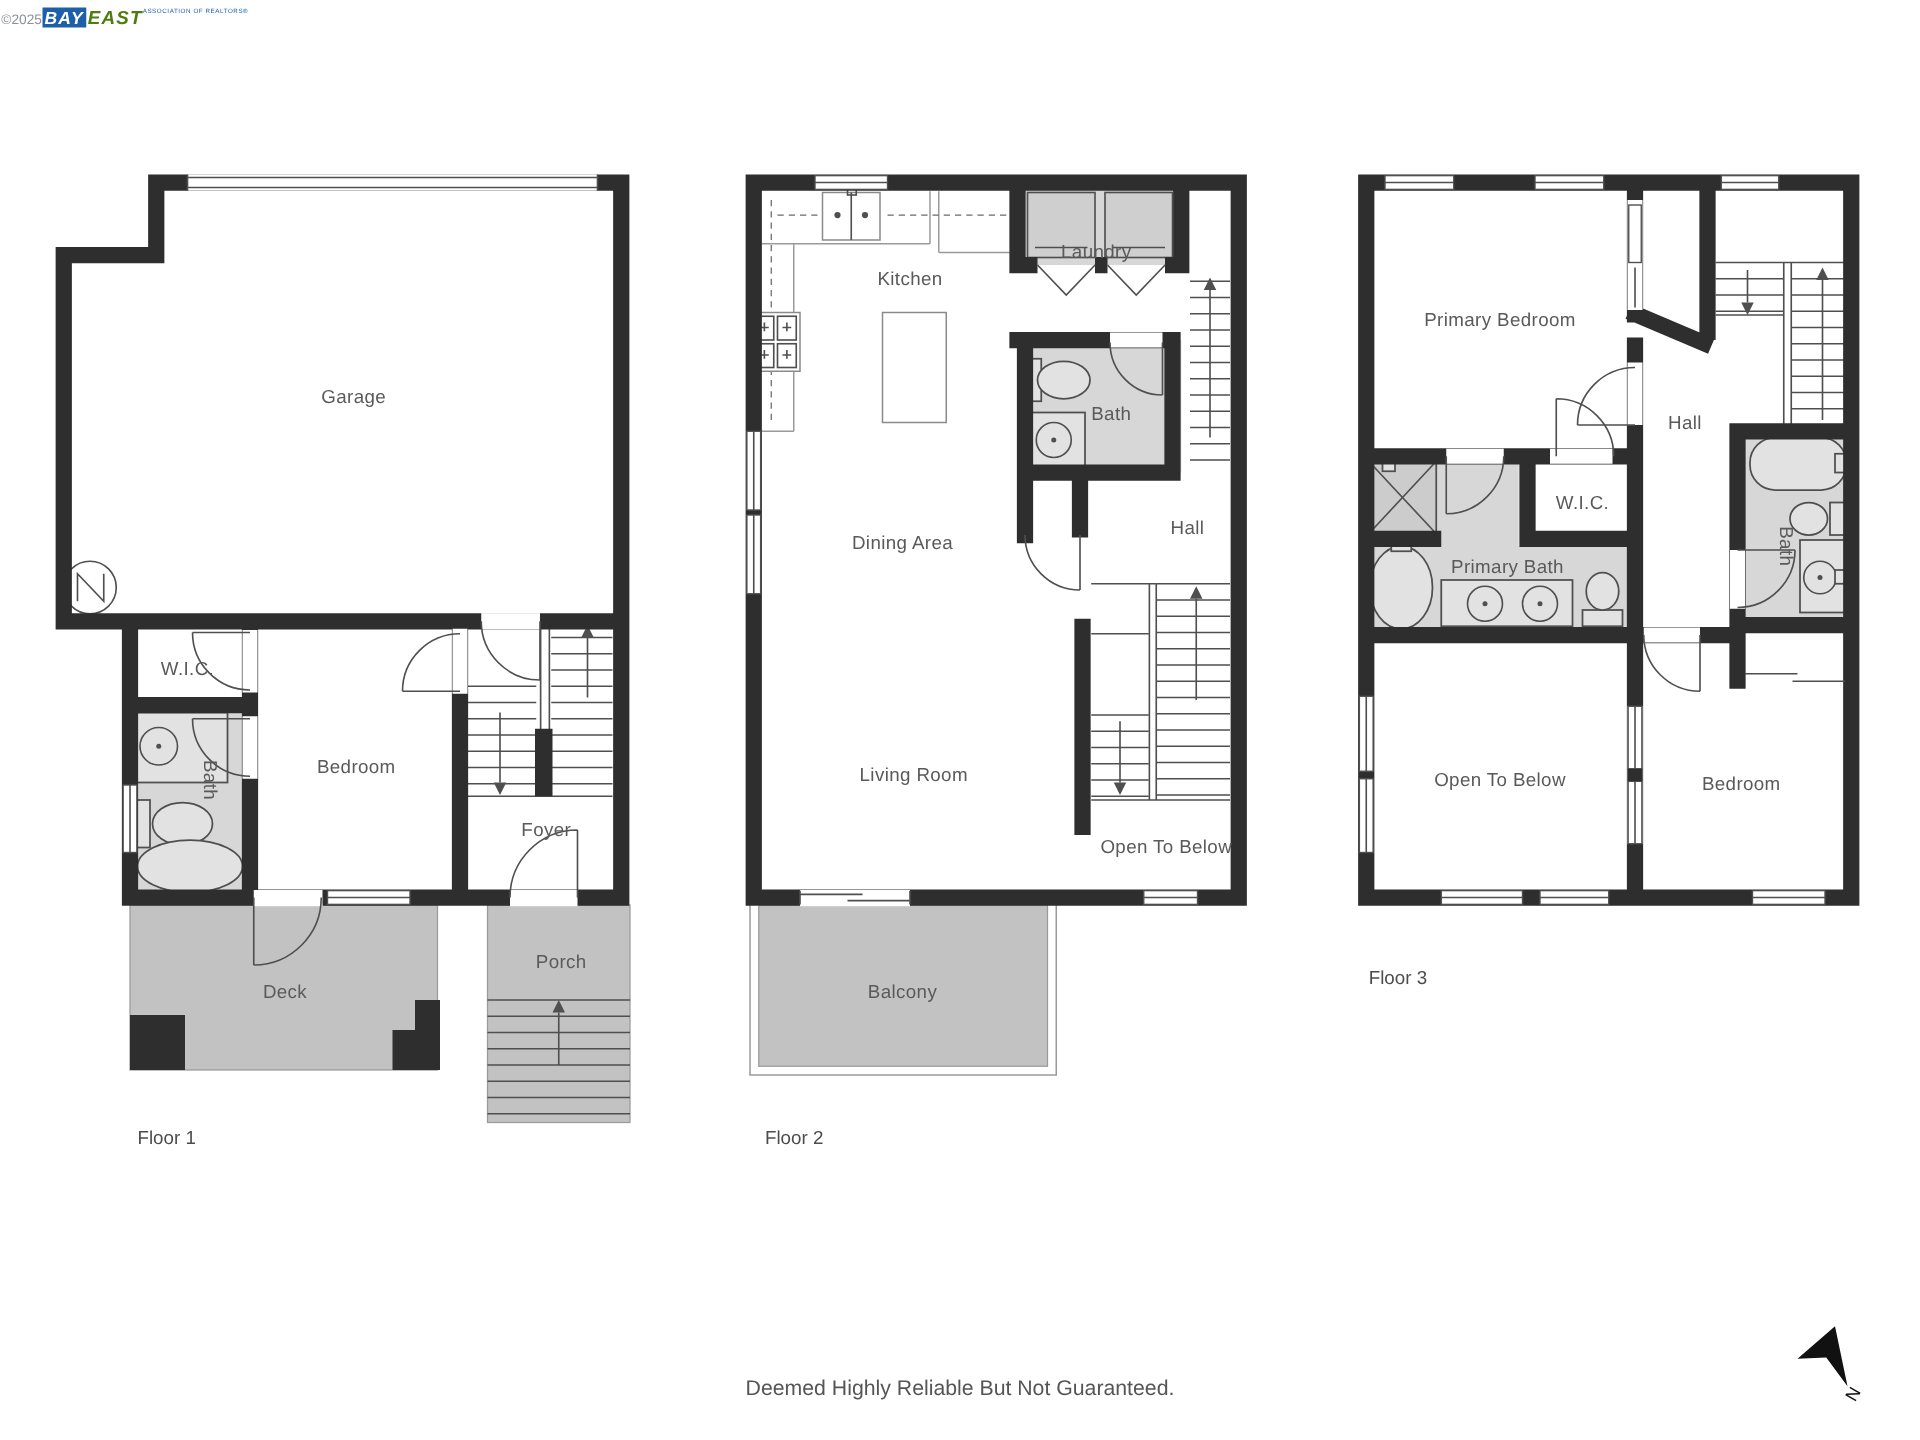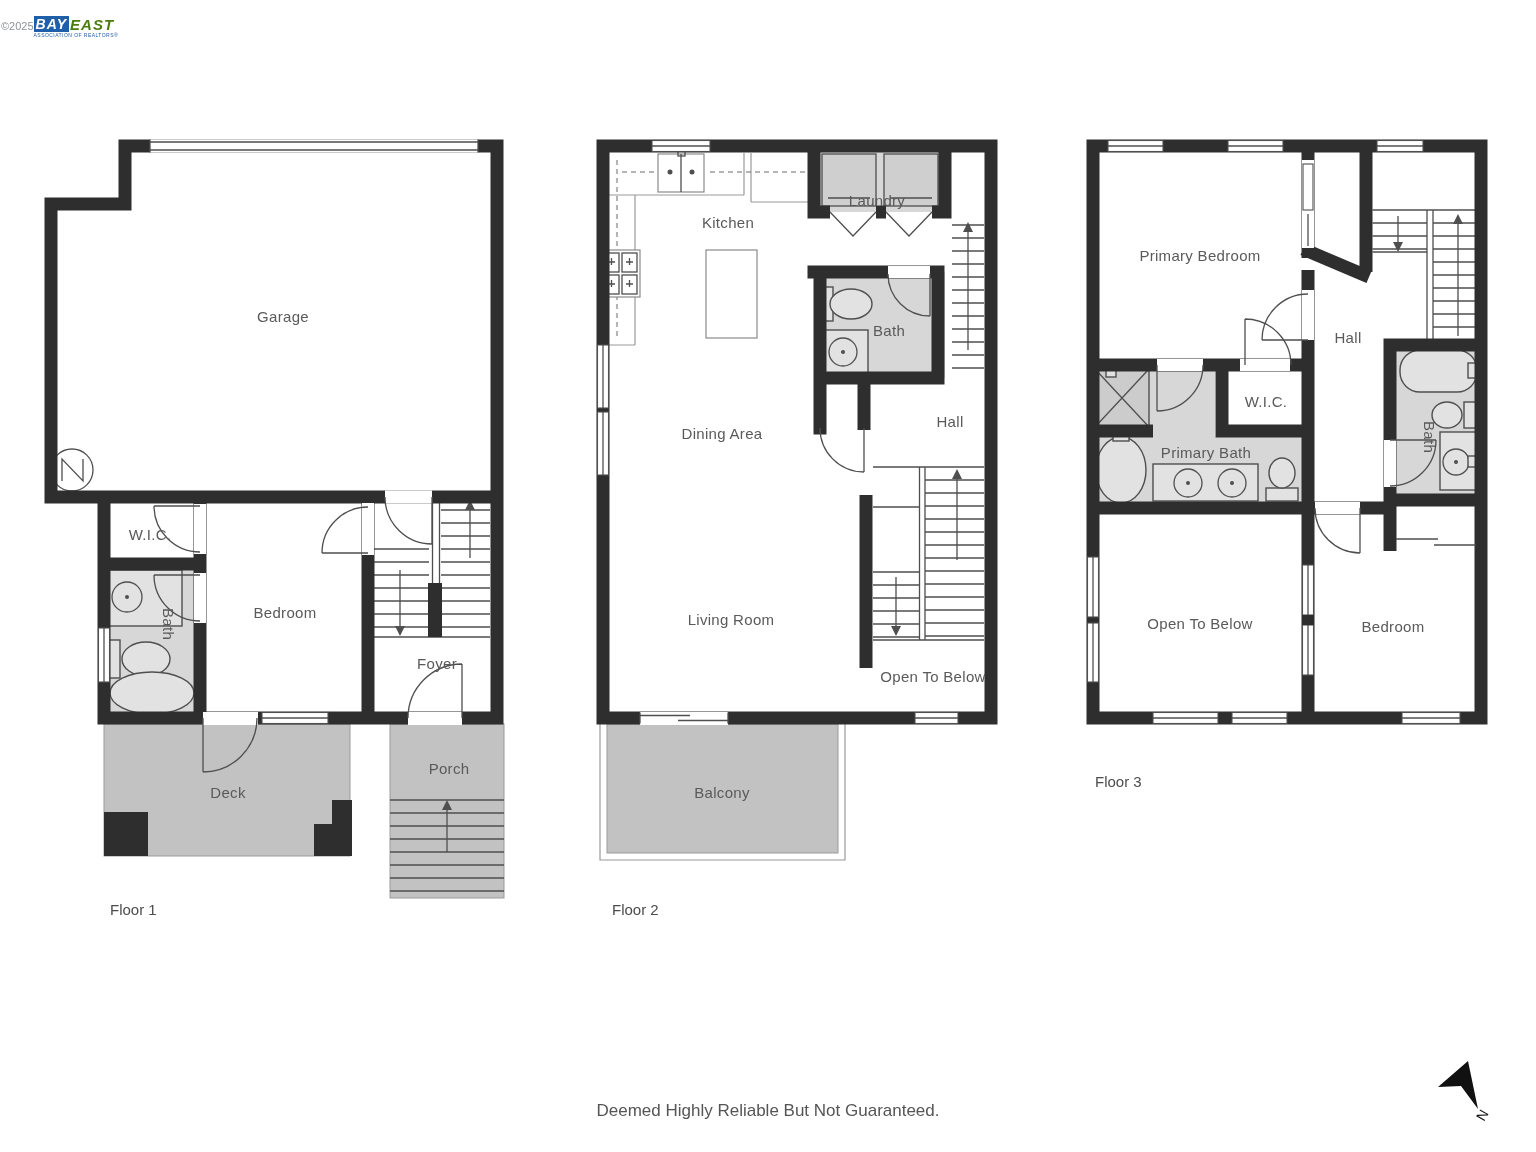--- a/index.html
+++ b/index.html
@@ -1,21 +1,21 @@
 <!DOCTYPE html>
 <html><head>
 <meta charset="utf-8">
 <style>
   html,body{margin:0;padding:0;}
   body{width:1536px;height:1152px;background:#ffffff;position:relative;
        font-family:"Liberation Sans",sans-serif;overflow:hidden;}
   
-  .logo{position:absolute;top:16px;left:1px;display:flex;align-items:flex-start;}
+  .logo{position:absolute;top:6px;left:1px;display:flex;align-items:flex-start;}
   .copyright{font-size:11px;color:#8d9296;margin-top:4px;}
-  .logo-lockup{display:flex;flex-direction:column;line-height:1;}
+  .logo-lockup{display:flex;line-height:1;}
   .logo-top{display:flex;align-items:center;}
   .logo-bay{background:#1f5ea9;color:#ffffff;font-weight:bold;font-style:italic;
             font-size:14px;padding:1px 2px;letter-spacing:1px;}
   .logo-east{color:#4d7c0f;font-weight:bold;font-style:italic;font-size:15px;
              letter-spacing:1px;margin-left:1px;}
   .logo-tag{font-size:5px;color:#1f5ea9;letter-spacing:.45px;margin-top:1px;}
   
   .disclaimer{position:absolute;top:1101px;left:0;width:100%;text-align:center;
               font-size:17px;color:#555555;}
   

